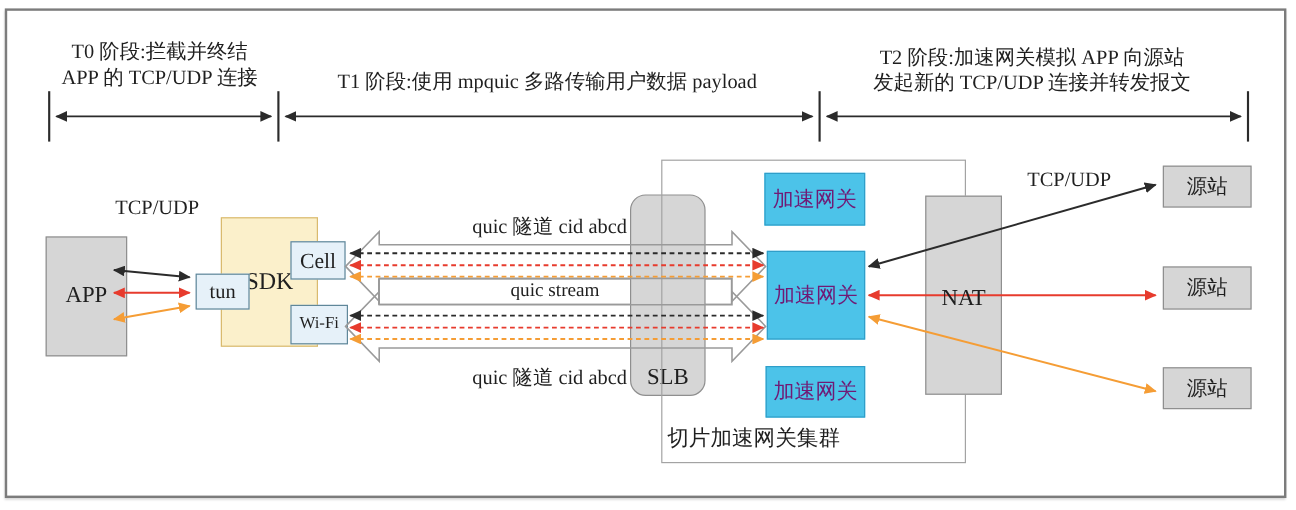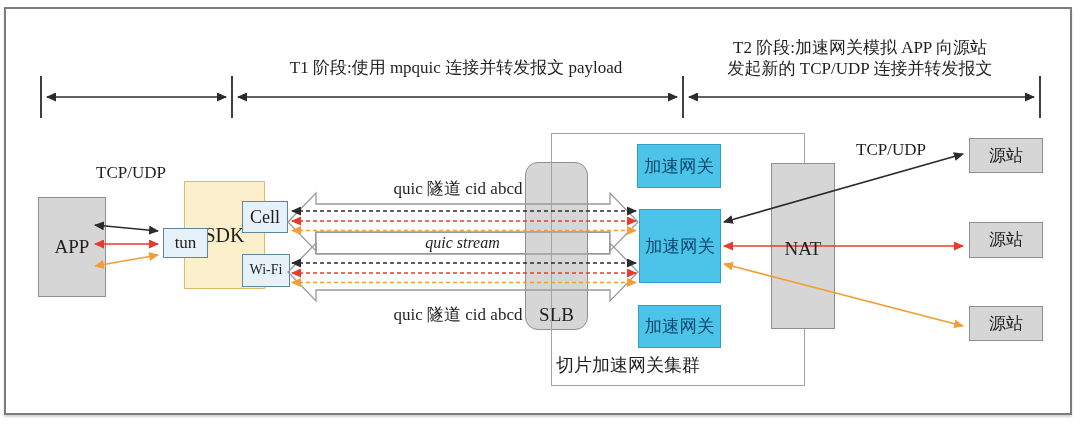--- a/index.html
+++ b/index.html
@@ -10,36 +10,36 @@
   .frame{
     position:absolute;left:4px;top:7px;width:1068px;height:408px;box-sizing:border-box;
     border:2px solid #7c7c7c;box-shadow:0 2px 2px rgba(0,0,0,.18);
   }
   .abs{position:absolute;box-sizing:border-box;}
   .box{
     position:absolute;box-sizing:border-box;display:flex;align-items:center;justify-content:center;
     text-align:center;line-height:1.05;
   }
   .gray{background:var(--gray-fill);border:1px solid var(--gray-border);z-index:3;}
-  .cyan{background:var(--gateway-fill);border:1px solid var(--gateway-border);color:#0c4a6e;z-index:3;}
+  .cyan{background:var(--gateway-fill);border:1px solid var(--gateway-border);color:#701a75;z-index:3;}
   .lblue{background:var(--lightblue-fill);border:1px solid var(--lightblue-border);z-index:3;}
   .label{position:absolute;text-align:center;z-index:5;line-height:1.25;}
 
   
   .app-box{left:38px;top:197px;width:68px;height:100px;font-size:19px;}
   .sdk-box{left:184px;top:181px;width:81px;height:108px;background:var(--sdk-fill);
            border:1px solid var(--sdk-border);font-size:20px;z-index:2;}
   .tun-box{left:163px;top:228px;width:45px;height:30px;font-size:17px;}
   .cell-box{left:242px;top:201px;width:46px;height:32px;font-size:18px;}
   .wifi-box{left:242px;top:254px;width:48px;height:33px;font-size:14px;text-align:right;}
   .tcp-left{left:76px;top:162px;width:110px;font-size:17px;}
 
   
   .stream-band{left:315px;top:232px;width:295px;height:22px;background:#ffffff;
-               border:1.3px solid var(--outline);z-index:1;font-size:16px;font-style:italic;}
+               border:1.3px solid var(--outline);z-index:1;font-size:16px;}
   .quic-top{left:348px;top:178px;width:220px;font-size:17px;}
   .quic-bottom{left:348px;top:304px;width:220px;font-size:17px;}
 
   
   .slb-box{left:525px;top:162px;width:63px;height:168px;z-index:2;align-items:flex-end;
            padding-bottom:4px;font-size:19px;border-radius:13px;}
   .cluster-box{left:551px;top:133px;width:254px;height:253px;border:1px solid #a3a3a3;z-index:3;background:transparent;}
   .cluster-label{left:556px;top:354px;width:220px;font-size:18px;text-align:left;}
   .gw-top{left:637px;top:144px;width:84px;height:44px;font-size:17.5px;}
   .gw-mid{left:639px;top:209px;width:82px;height:74px;font-size:17.5px;}
@@ -60,22 +60,26 @@
   .phase-t2{left:700px;top:37px;width:320px;line-height:21px;font-family:Liberation Serif, serif;}
 
   svg.lines{position:absolute;left:0;top:0;z-index:4;}
 </style>
 </head>
 <body>
 
 <div class="canvas">
   <div class="frame"></div>
 
+  <div class="phase phase-t0">
+    <div>T0 阶段:拦截并终结</div>
+    <div>APP 的 TCP/UDP 连接</div>
+  </div>
   <div class="phase phase-t1">
-    <div>T1 阶段:使用 mpquic 连接并转发报文 payload</div>
+    <div>T1 阶段:使用 mpquic 多路传输用户数据 payload</div>
   </div>
   <div class="phase phase-t2">
     <div>T2 阶段:加速网关模拟 APP 向源站</div>
     <div>发起新的 TCP/UDP 连接并转发报文</div>
   </div>
 
   <div class="box stream-band">
     <span>quic stream</span>
   </div>
 

